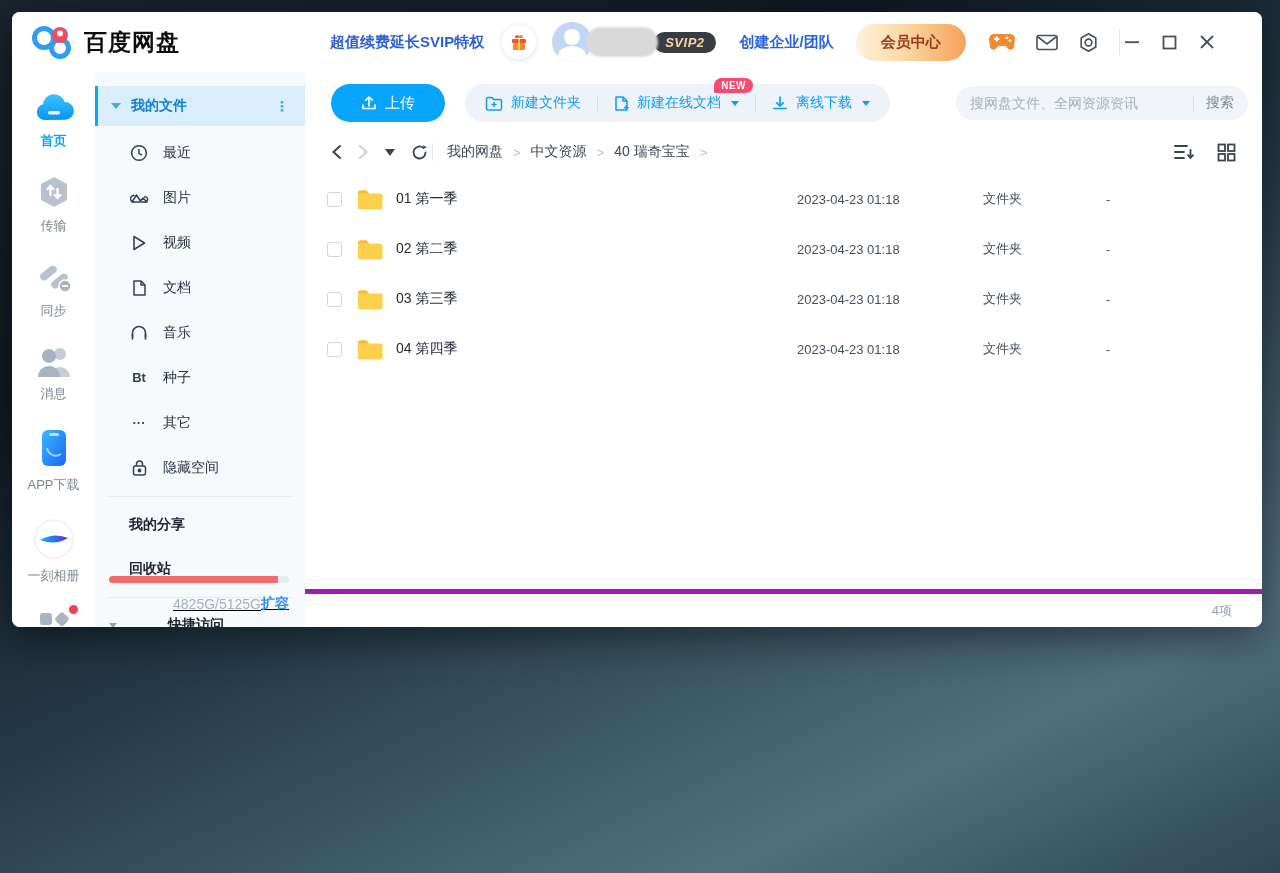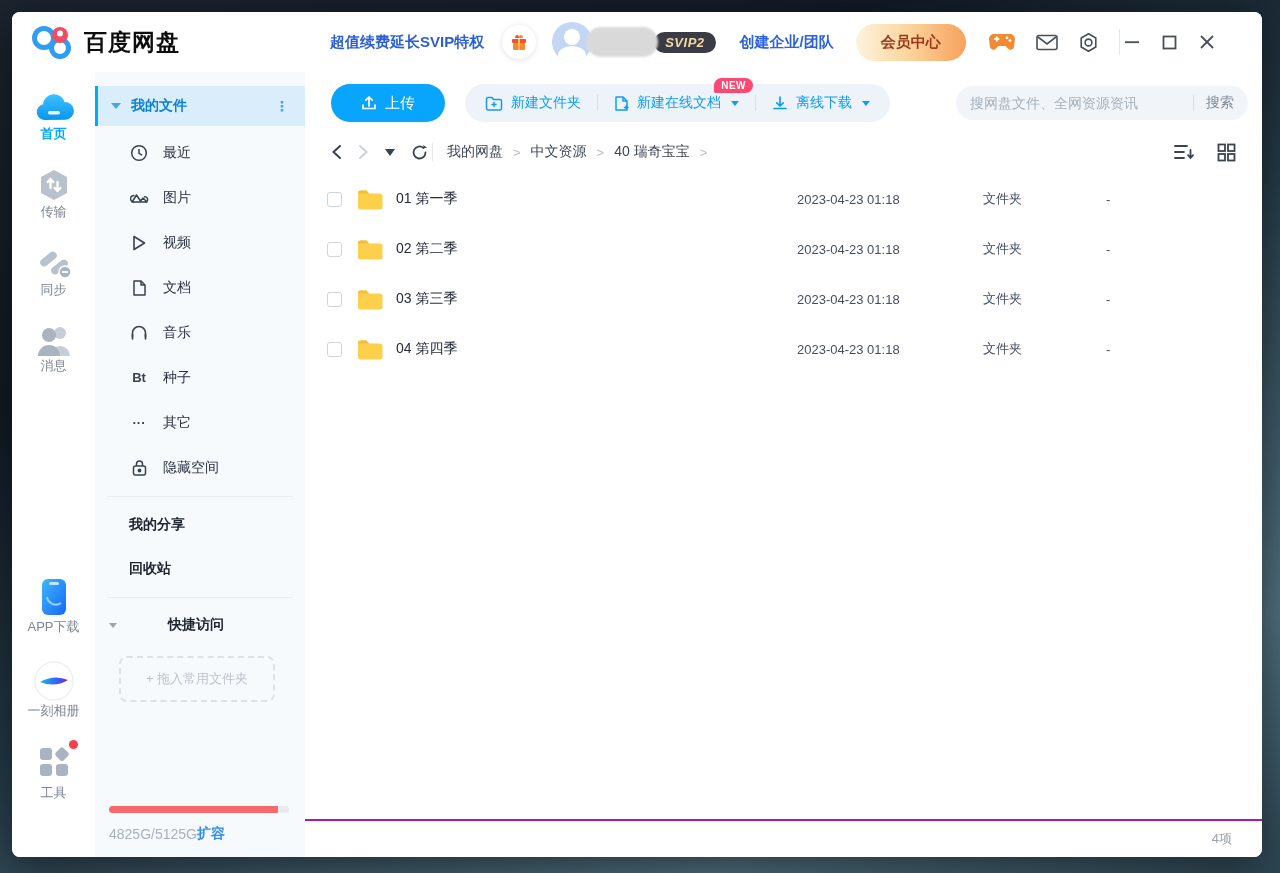--- a/index.html
+++ b/index.html
@@ -3,21 +3,21 @@
 <meta charset="utf-8">
 <style>
   * { margin:0; padding:0; box-sizing:border-box; }
   html,body { width:1280px; height:873px; overflow:hidden; }
   body { font-family:"Liberation Sans","DejaVu Sans",sans-serif; }
   .desktop{
     width:1280px; height:873px; position:relative;
     background:linear-gradient(155deg,#1c242e 0%,#121a24 28%,#243a47 52%,#51707e 82%,#2d4653 100%);
   }
   .window{
-    position:absolute; left:12px; top:12px; width:1250px; height:845px;
+    position:absolute; left:12px; top:12px; width:1250px; height:615px;
     background:#fff; border-radius:8px; overflow:hidden;
     box-shadow:0 10px 40px rgba(0,0,0,.5);
     display:flex; flex-direction:column;
   }
   
   .titlebar{ height:60px; background:#fff; display:flex; align-items:center; padding:0 14px 0 18px; flex:0 0 auto; }
   .logo{ width:46px; height:36px; }
   .app-title{ font-size:23px; font-weight:bold; color:#0d0d0d; margin-left:8px; letter-spacing:1px; }
   .promo-link{ margin-left:150px; font-size:15px; font-weight:bold; color:#2e5fd3; cursor:pointer; white-space:nowrap; }
   .gift{ width:34px; height:34px; border-radius:50%; background:#fff; box-shadow:0 1px 6px rgba(0,0,0,.12); display:flex; align-items:center; justify-content:center; margin-left:18px; font-size:17px; }
@@ -30,21 +30,21 @@
   .member-btn{ margin-left:22px; background:linear-gradient(90deg,#fdf3dd 0%,#fbd7a0 45%,#f7a15d 100%); color:#9c3a1e; font-size:15px; font-weight:bold; padding:9px 25px; border-radius:999px; border:none; cursor:pointer; white-space:nowrap; }
   .tb-icons{ display:flex; align-items:center; margin-left:22px; gap:20px; }
   .tb-icons svg{ display:block; }
   .tb-sep{ width:1px; height:26px; background:#e3e6ea; }
   .winctl{ display:flex; align-items:center; gap:22px; margin-left:4px; padding-right:4px; }
   .winctl > div{ cursor:pointer; display:flex; align-items:center; }
   
   .main{ flex:1; display:flex; min-height:0; }
   
   .rail{ width:83px; background:#fff; display:flex; flex-direction:column; align-items:center; padding:20px 0 30px; flex:0 0 auto; }
-  .rail-item{ display:flex; flex-direction:column; align-items:center; gap:1px; cursor:pointer; margin-bottom:25px; width:100%; }
+  .rail-item{ display:flex; flex-direction:column; align-items:center; gap:8px; cursor:pointer; margin-bottom:25px; width:100%; }
   .rail-item .lbl{ font-size:13px; color:#7d8695; }
   .rail-item.active .lbl{ color:#06a7ff; font-weight:bold; }
   .rail-spacer{ flex:1; }
   .rail-badge-wrap{ position:relative; }
   .red-dot{ position:absolute; right:-7px; top:-5px; width:9px; height:9px; border-radius:50%; background:#f5404d; }
   
   .nav{ width:210px; background:#f7fafc; position:relative; flex:0 0 auto; padding-top:14px; }
   .nav-active{ height:40px; background:#d9edfb; display:flex; align-items:center; position:relative; cursor:pointer; }
   .nav-active .bar{ position:absolute; left:0; top:0; width:3px; height:100%; background:#06a7ff; }
   .caret-down-blue{ width:0; height:0; border-left:5px solid transparent; border-right:5px solid transparent; border-top:6px solid #4aa4e8; margin:0 10px 0 16px; }
@@ -57,21 +57,21 @@
   .nav-item .bt{ font-size:13px; font-weight:bold; color:#39424f; }
   .nav-divider{ height:1px; background:#e9edf1; margin:6px 12px 6px 12px; }
   .nav-link{ height:44px; display:flex; align-items:center; padding-left:34px; font-size:14px; font-weight:bold; color:#20262f; cursor:pointer; }
   .quick{ height:42px; display:flex; align-items:center; padding-left:14px; cursor:pointer; }
   .caret-down-gray{ width:0; height:0; border-left:4px solid transparent; border-right:4px solid transparent; border-top:5px solid #9aa2ad; margin-right:12px; }
   .quick .lbl{ font-size:14px; font-weight:bold; color:#20262f;margin-left:39px; }
   .drop-zone{ margin:10px 14px 0 24px; width:156px; height:46px; border:2px dashed #dde2e8; border-radius:8px; display:flex; align-items:center; justify-content:center; font-size:13px; color:#bcc3cc; cursor:pointer; }
   .storage{ position:absolute; left:0; bottom:0; width:100%; padding:10px 16px 14px 14px; }
   .storage-track{ height:7px; background:#e7eaee; border-radius:4px; overflow:hidden; margin-bottom:12px; }
   .storage-fill{ height:100%; background:#f56b6b; }
-  .storage-row{ display:flex; align-items:center; justify-content:flex-start; }
+  .storage-row{ display:flex; align-items:center; justify-content:flex-end;text-decoration:underline; }
   .storage-used{ font-size:14px; color:#a9b1bb; }
   .storage-expand{ font-size:14px; font-weight:bold; color:#2f8ef5; cursor:pointer; }
   
   .content{ flex:1; background:#fff; position:relative; display:flex; flex-direction:column; min-width:0; }
   .toolbar{ display:flex; align-items:center; padding:12px 14px 8px 26px; }
   .upload-btn{ display:flex; align-items:center; gap:8px; background:#09a4fb; color:#fff; border:none; border-radius:19px; height:38px; padding:0 30px; font-size:15px; cursor:pointer; }
   .btn-group{ display:flex; align-items:center; height:38px; background:#eef3f9; border-radius:19px; margin-left:20px; padding:0 20px; gap:16px; }
   .group-btn{ display:flex; align-items:center; gap:8px; color:#0b9df5; font-size:14px; cursor:pointer; position:relative; }
   .group-sep{ width:1px; height:16px; background:#d6dfe9; }
   .caret-dn{ width:0; height:0; border-left:4px solid transparent; border-right:4px solid transparent; border-top:5px solid #0b9df5; margin-left:2px; }
@@ -96,21 +96,21 @@
   .checkbox{ width:15px; height:15px; border:1px solid #cfd5dd; border-radius:3px; background:#fff; cursor:pointer; }
   .col-name{ flex:1; display:flex; align-items:center; min-width:0; }
   .thead .col-name{ justify-content:space-between; padding-right:12px; }
   .trow .col-name{ gap:13px; font-size:14px; color:#252b3a; }
   .col-time{ width:186px; padding-left:14px; }
   .col-type{ width:123px; padding-left:14px; }
   .col-size{ width:114px; padding-left:14px; }
   .col-extra{ width:42px; }
   .thead .col-time,.thead .col-type,.thead .col-size,.thead .col-extra{ border-left:1px solid #f0f1f4; height:100%; display:flex; align-items:center; }
   .sort-arrow{ color:#06a7ff; font-size:14px; font-weight:bold; cursor:pointer; }
-  .content-footer{ flex:0 0 auto; border-top:2px solid #a21caf; height:38px; display:flex; align-items:center; justify-content:flex-end; padding-right:30px; font-size:13px; color:#9aa2ad; }
+  .content-footer{ flex:0 0 auto; border-top:5px solid #a21caf; height:38px; display:flex; align-items:center; justify-content:flex-end; padding-right:30px; font-size:13px; color:#9aa2ad; }
 </style>
 </head>
 <body>
 
 <div class="desktop">
   <div class="window">
 
     <div class="titlebar">
       <svg class="logo" viewBox="0 0 46 36">
         <circle cx="14" cy="14" r="9.5" fill="none" stroke="#2f9df2" stroke-width="5"></circle>

